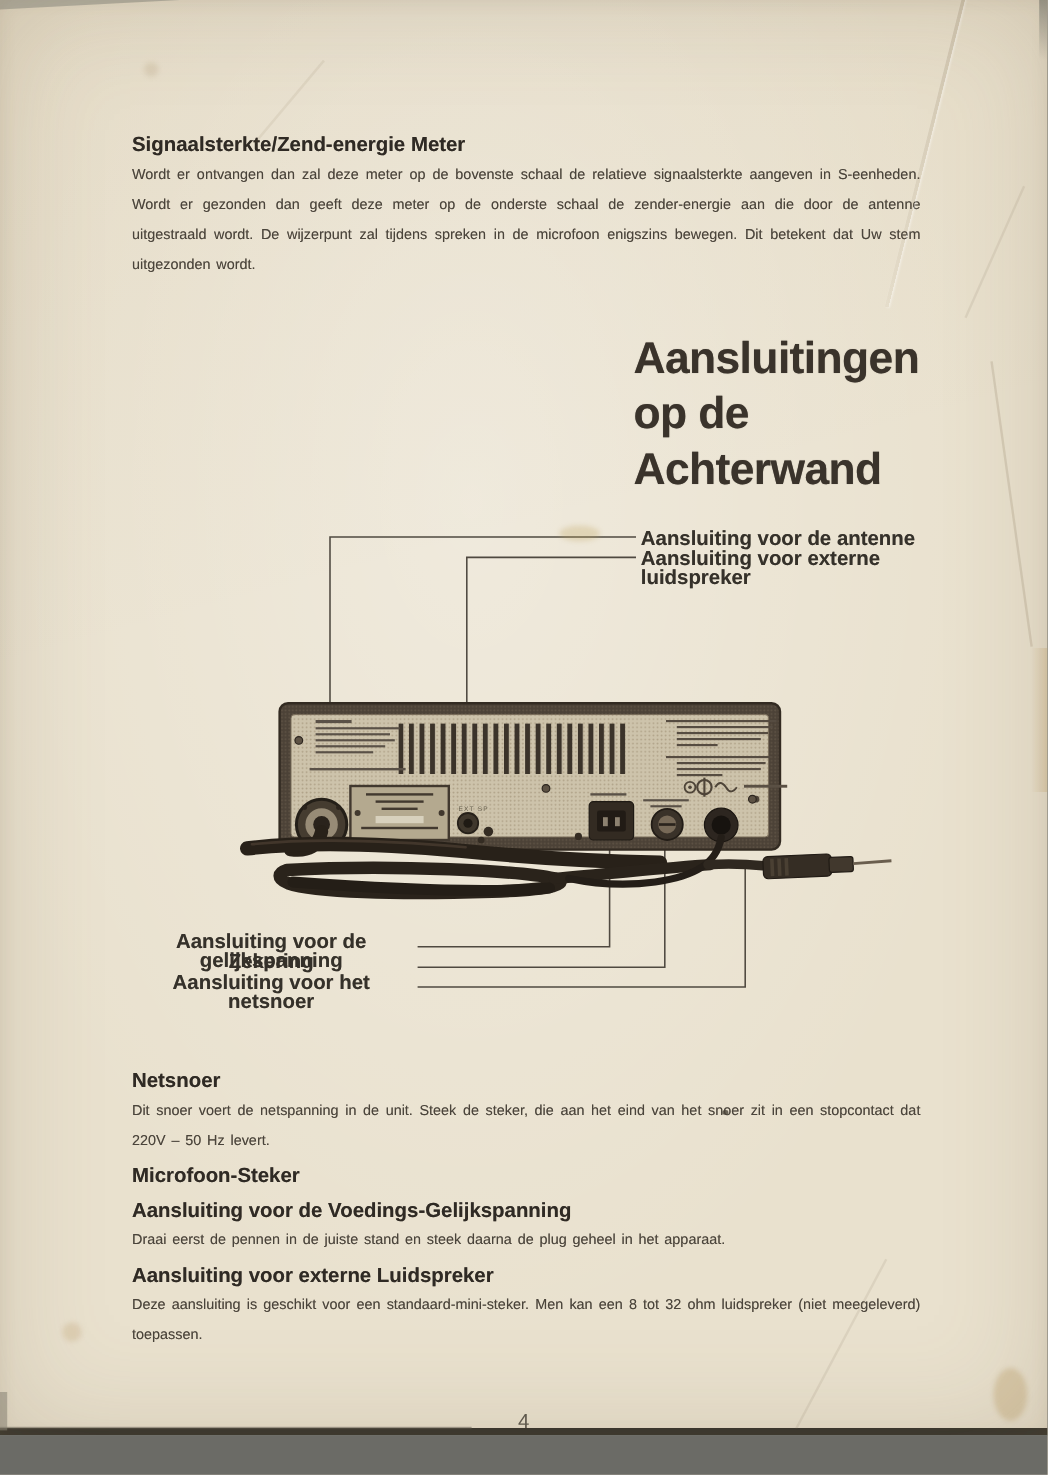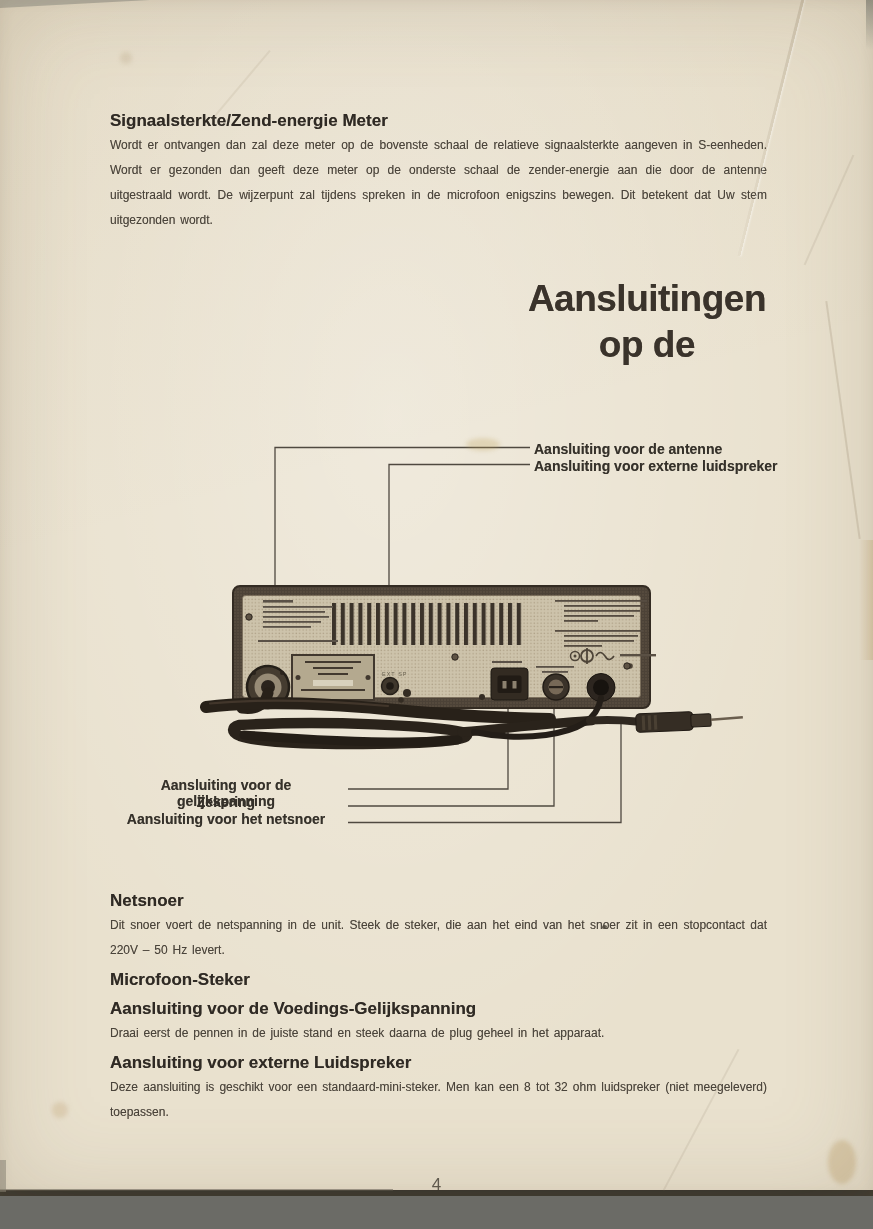--- a/index.html
+++ b/index.html
@@ -21,33 +21,33 @@
   .intro { position:absolute; left:110px; top:108px; width:657px; }
   h3.sec-h {
     margin:0; font-size:17px; line-height:25px; font-weight:bold;
     color:#2f2a24; text-shadow:0 0 .4px rgba(50,42,34,.55);
   }
   p.body-text {
     margin:0; font-size:12px; line-height:25px; text-align:justify;
     color:#4a443b; word-spacing:1.5px; text-shadow:0 0 .4px rgba(70,60,48,.45);
   }
   .main-title {
-    position:absolute; right:107px; top:276px; text-align:center;
+    position:absolute; right:107px; top:276px; text-align:left;
     font-size:37px; line-height:46px; font-weight:bold; color:#3a332b;
     letter-spacing:-0.5px; text-shadow:0 0 .6px rgba(45,38,30,.6);
   }
   .sections { position:absolute; left:110px; top:854px; width:657px;margin-top:34px; }
   .sec-block { margin-bottom:4px; }
   .page-number {
     position:absolute; left:0; top:1175px; width:873px; text-align:center;
     font-size:17px; color:#5e594f;
   }
   
   .lbl {
-    position:absolute; font-size:14px; font-weight:bold; line-height:16px;
+    position:absolute; font-size:17px; font-weight:bold; line-height:16px;
     color:#35312a; text-shadow:0 0 .4px rgba(50,44,36,.5);
   }
   .lbl-top { left:534px; width:250px; }
   .lbl-bot { left:110px; width:232px; text-align:center; }
   .diagram-svg { position:absolute; left:30px; top:435px; width:780px; height:400px; }
   
   .nick-tl { position:absolute; top:0; left:0; width:0; height:0;
     border-top:8px solid #a7a69a; border-right:150px solid transparent; opacity:.8; }
   .nick-tr { position:absolute; top:0; right:0; width:7px; height:50px;
     background:linear-gradient(to bottom,#9d9c91,rgba(157,156,145,0)); }
@@ -78,20 +78,21 @@
 <div class="page">
 
   <div class="intro">
     <h3 class="sec-h">Signaalsterkte/Zend-energie Meter</h3>
     <p class="body-text">Wordt er ontvangen dan zal deze meter op de bovenste schaal de relatieve signaalsterkte aangeven in S-eenheden. Wordt er gezonden dan geeft deze meter op de onderste schaal de zender-energie aan die door de antenne uitgestraald wordt. De wijzerpunt zal tijdens spreken in de microfoon enigszins bewegen. Dit betekent dat Uw stem uitgezonden wordt.</p>
   </div>
 
   <div class="main-title">
     <div>Aansluitingen</div>
     <div>op de</div>
+    <div>Achterwand</div>
   </div>
 
   <svg class="diagram-svg" viewBox="0 0 780 400">
     <defs>
       <pattern id="htPanel" width="3.4" height="3.4" patternUnits="userSpaceOnUse">
         <rect width="3.4" height="3.4" fill="#cdc3ab"></rect>
         <circle cx="1.1" cy="1.1" r="0.75" fill="#b0a288"></circle>
       </pattern>
       <pattern id="htFrame" width="3" height="3" patternUnits="userSpaceOnUse">
         <rect width="3" height="3" fill="#4c4237"></rect>

